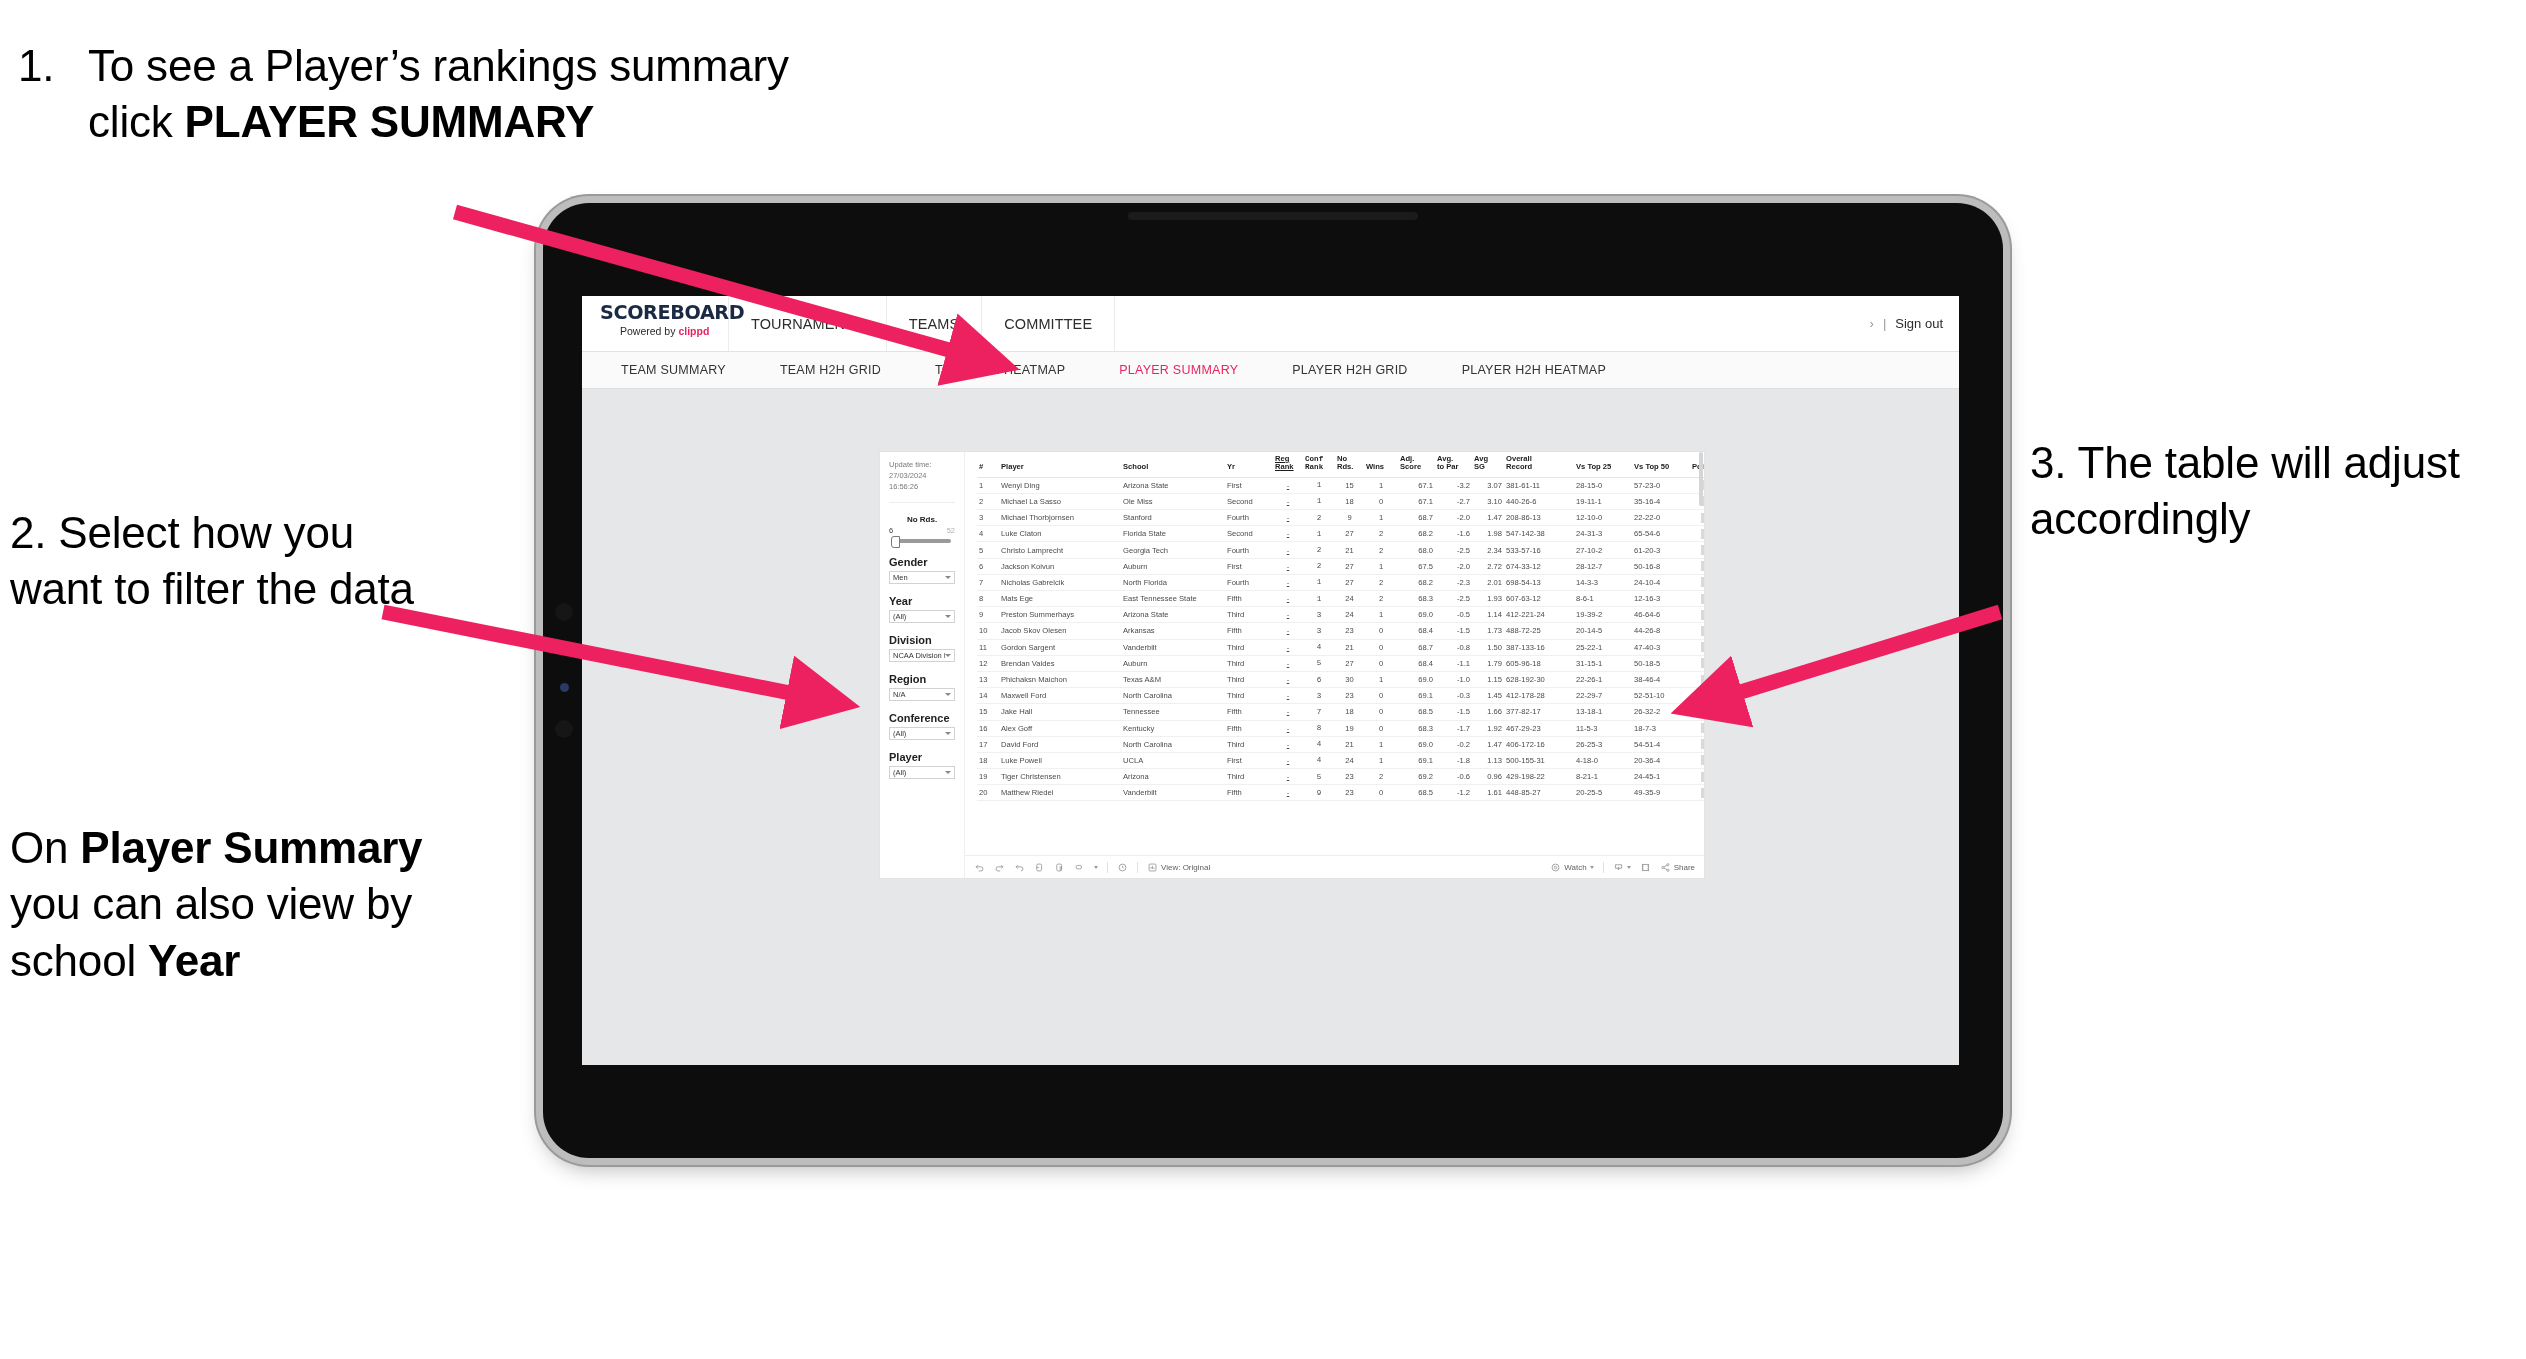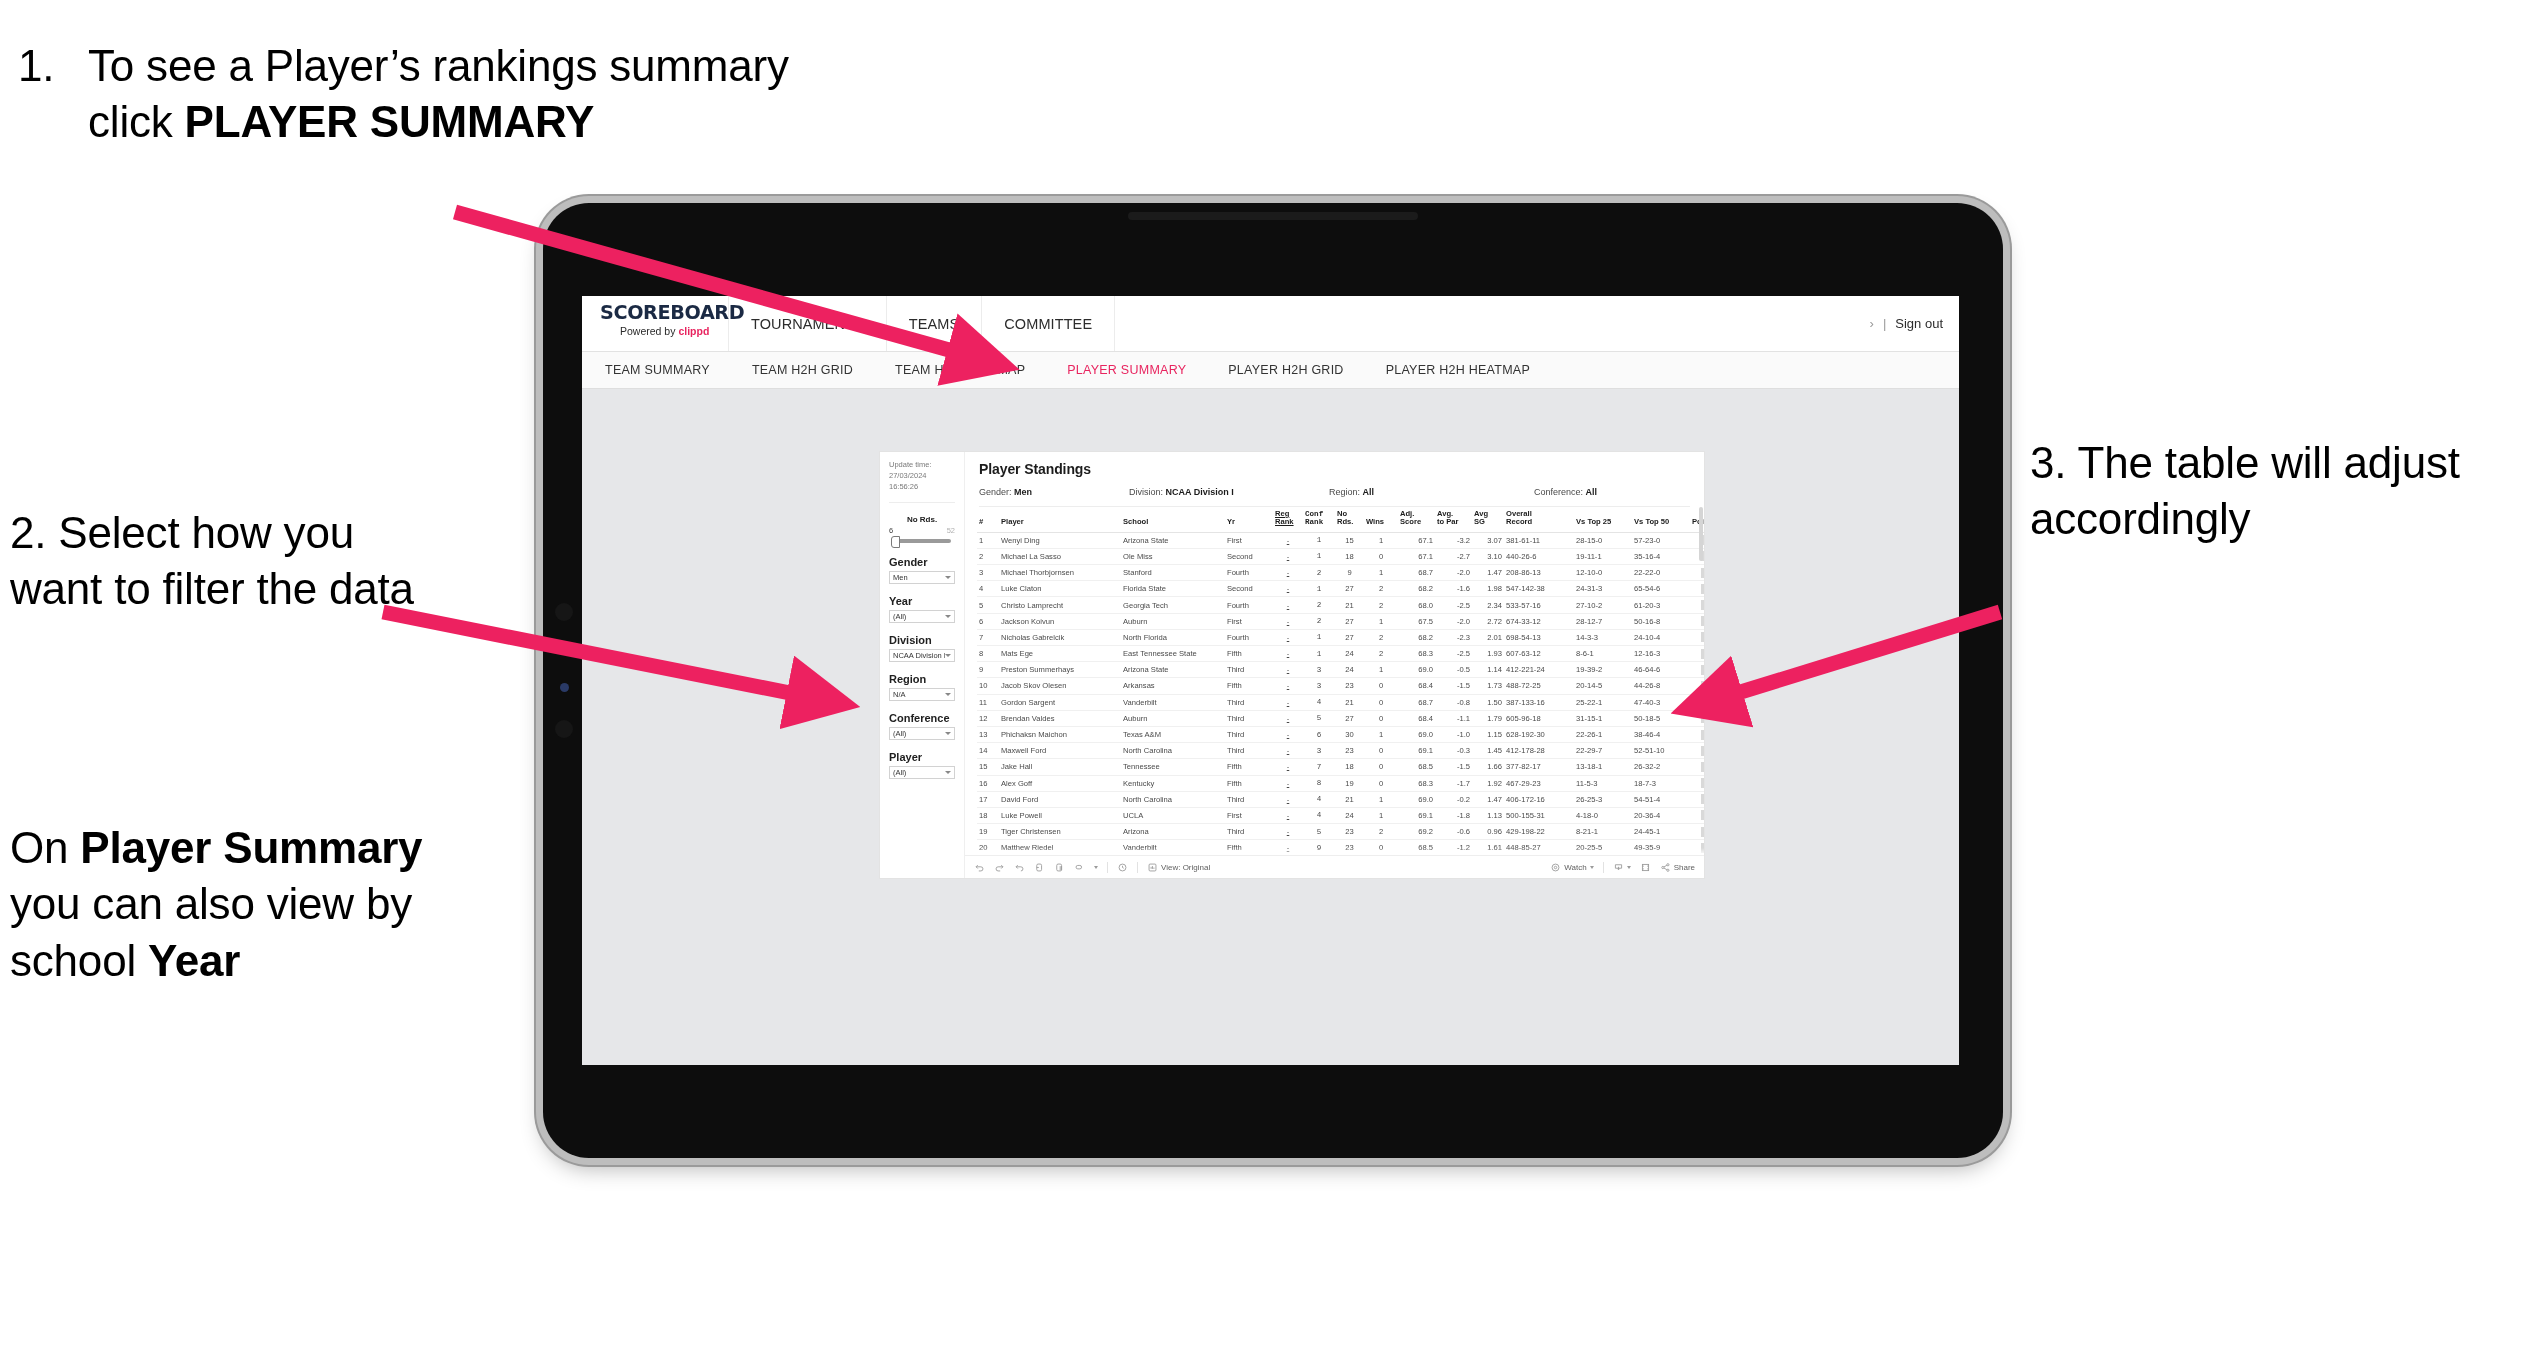--- a/index.html
+++ b/index.html
@@ -128,23 +128,23 @@
     color: #2c2c2c;
   }
   .header-right .dim { color: #9a9a9a; }
 
   
   #sub-nav {
     height: 36px;
     background: #fafafa;
     display: flex;
     align-items: center;
-    padding-left: 4px;
+    padding-left: 20px;
     border-bottom: 1px solid #dedede;
-    gap: 4px;
+    gap: 16px;
   }
   #sub-nav .tab {
     font-size: 12.5px;
     color: #333333;
     padding: 0 19px;
     letter-spacing: 0.25px;
     white-space: nowrap;
     height: 100%;
     display: flex; align-items: center;
   }
@@ -468,41 +468,20 @@
           <div class="fgroup">
             <div class="flabel">Player</div>
             <div class="fselect">
               <span class="val">(All)</span>
               <span class="caret"></span>
             </div>
           </div>
         </div>
 
         <div id="viz-main">
-          <div id="viz-head">
-            <div class="title">Player Standings</div>
-            <div class="filters-row">
-              <span class="fi">
-                <span>Gender:</span>
-                <b>Men</b>
-              </span>
-              <span class="fi">
-                <span>Division:</span>
-                <b>NCAA Division I</b>
-              </span>
-              <span class="fi">
-                <span>Region:</span>
-                <b>All</b>
-              </span>
-              <span class="fi">
-                <span>Conference:</span>
-                <b>All</b>
-              </span>
-            </div>
-          </div>
 
           <div id="table-wrap">
             <table class="standings">
               <thead>
                 <tr id="thead-row">
                     <th class="c-num">#</th>
                     <th class="c-player">Player</th>
                     <th class="c-school">School</th>
                     <th class="c-yr">Yr</th>
                     <th class="c-reg">Reg<br>Rank</th>

